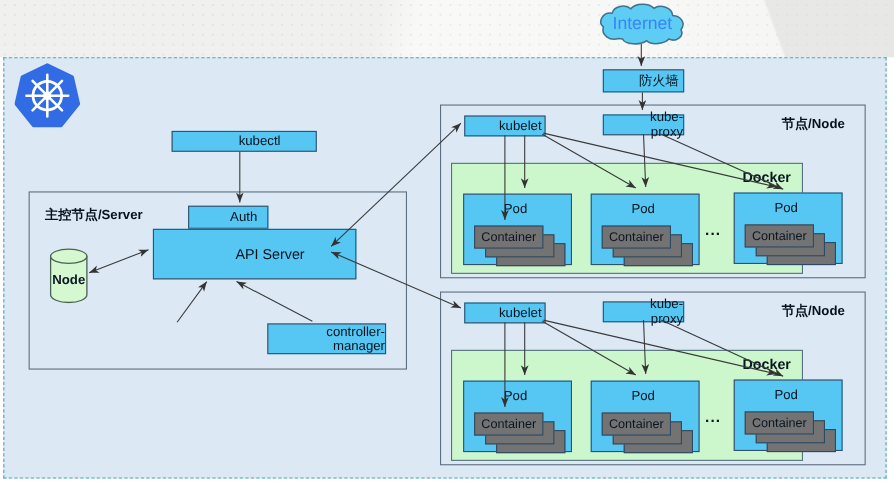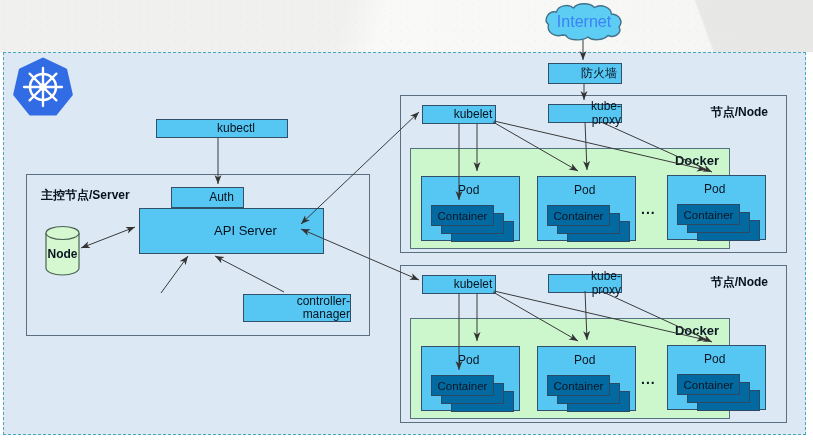--- a/index.html
+++ b/index.html
@@ -22,21 +22,21 @@
 
   .box{position:absolute;background:#56c6f2;border:1px solid #33506b;box-sizing:border-box;
     display:flex;align-items:center;justify-content:center;text-align:right;
     font-size:12px;line-height:1.1;color:#06121e;padding-left:28px;}
   .frame{position:absolute;border:1px solid #5c6f80;box-sizing:border-box;background:transparent;}
   .frame-title{position:absolute;font-weight:bold;font-size:12px;color:#06121e;white-space:nowrap;}
   .docker{position:absolute;width:320px;height:101px;background:#ccf6cb;border:1px solid #55707f;box-sizing:border-box;}
   .docker-title{position:absolute;right:10px;top:4px;font-weight:bold;font-size:13px;}
   .pod{position:absolute;width:99px;height:65px;background:#56c6f2;border:1px solid #33506b;box-sizing:border-box;}
   .pod-label{position:absolute;left:8px;top:6px;font-size:12px;margin-left:28px;}
-  .clayer,.cfront{position:absolute;width:63px;height:21px;background:#0369a1;border:1px solid #2c4a63;box-sizing:border-box;}
+  .clayer,.cfront{position:absolute;width:63px;height:21px;background:#737373;border:1px solid #2c4a63;box-sizing:border-box;}
   .cfront{left:9px;top:28px;z-index:3;display:flex;align-items:center;justify-content:center;font-size:11.5px;}
   .l2{left:19px;top:36px;z-index:2;}
   .l3{left:29px;top:44px;z-index:1;}
   .ellipsis{position:absolute;left:230px;top:52px;font-weight:bold;font-size:14px;letter-spacing:1px;}
   .arrow-layer{position:absolute;left:0;top:0;width:813px;height:441px;pointer-events:none;}
   .cloud-wrap{position:absolute;left:541px;top:2px;width:86px;height:40px;}
   .cloud-label{position:absolute;left:0;top:11px;width:86px;text-align:center;font-size:16px;color:#3b82f6;}
   .etcd-wrap{position:absolute;left:18px;top:50px;width:35px;height:51px;}
   .etcd-label{position:absolute;left:0;top:22px;width:35px;text-align:center;font-weight:bold;font-size:12px;}
   .api{font-size:13px;}

